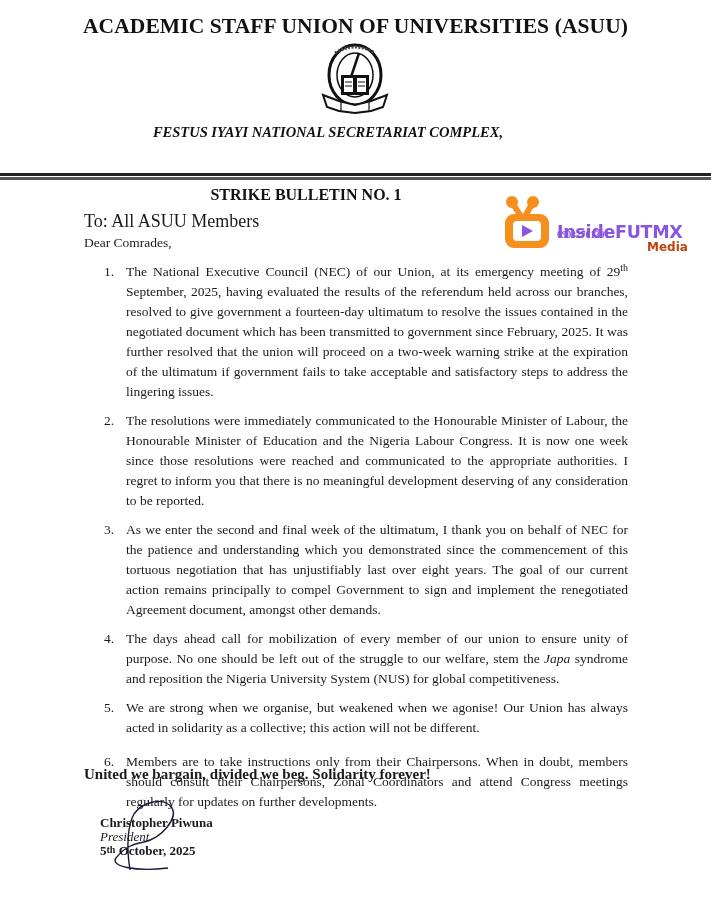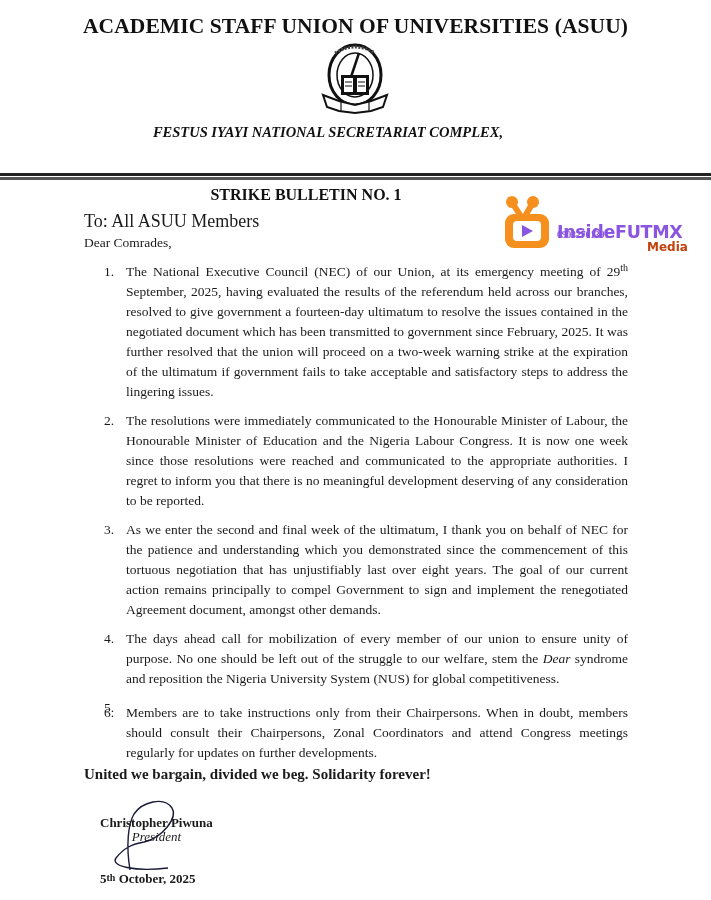--- a/index.html
+++ b/index.html
@@ -44,22 +44,22 @@
   .items { position:absolute; top:262px; left:104px; width:524px; }
   .item { position:relative; padding-left:22px; font-size:13.5px; line-height:20px; text-align:justify; }
   .item .num { position:absolute; left:0; top:0; }
   .item + .item { margin-top:9px; }
   sup { font-size:10px; vertical-align:top; line-height:1; position:relative; top:1px; }
 
   .motto { position:absolute; top:766px; left:84px; font-weight:bold; font-size:15px; }
 
   .sig-block { position:absolute; left:100px; top:816px; font-size:13px; line-height:14px; }
   .sig-name { font-weight:bold; }
-  .sig-role { font-style:italic;text-align:center; }
-  .sig-date { font-weight:bold;margin-top:28px; }
+  .sig-role { font-style:italic; }
+  .sig-date { font-weight:bold; }
   .signature { position:absolute; left:104px; top:796px; width:100px; height:78px; }
 </style>
 </head>
 <body>
 
 <div class="org-title">ACADEMIC STAFF UNION OF UNIVERSITIES (ASUU)</div>
 
 <svg class="logo" viewBox="0 0 100 76">
   <ellipse cx="50" cy="34" rx="26" ry="30" fill="none" stroke="#111" stroke-width="3"></ellipse>
   <ellipse cx="50" cy="34" rx="18" ry="22" fill="none" stroke="#111" stroke-width="1.5"></ellipse>
@@ -114,24 +114,25 @@
   <div class="item">
     <span class="num">2.</span>
     <span>The resolutions were immediately communicated to the Honourable Minister of Labour, the Honourable Minister of Education and the Nigeria Labour Congress. It is now one week since those resolutions were reached and communicated to the appropriate authorities. I regret to inform you that there is no meaningful development deserving of any consideration to be reported.</span>
   </div>
   <div class="item">
     <span class="num">3.</span>
     <span>As we enter the second and final week of the ultimatum, I thank you on behalf of NEC for the patience and understanding which you demonstrated since the commencement of this tortuous negotiation that has unjustifiably last over eight years. The goal of our current action remains principally to compel Government to sign and implement the renegotiated Agreement document, amongst other demands.</span>
   </div>
   <div class="item">
     <span class="num">4.</span>
-    <span>The days ahead call for mobilization of every member of our union to ensure unity of purpose. No one should be left out of the struggle to our welfare, stem the </span><i>Dear</i><span> syndrome and reposition the Nigeria University System (NUS) for global competitiveness.</span>
+    <span>The days ahead call for mobilization of every member of our union to ensure unity of purpose. No one should be left out of the struggle to our welfare, stem the </span><i>Japa</i><span> syndrome and reposition the Nigeria University System (NUS) for global competitiveness.</span>
   </div>
   <div class="item">
     <span class="num">5.</span>
+    <span>We are strong when we organise, but weakened when we agonise! Our Union has always acted in solidarity as a collective; this action will not be different.</span>
   </div>
   <div class="item" style="margin-top:14px;">
     <span class="num">6.</span>
     <span>Members are to take instructions only from their Chairpersons. When in doubt, members should consult their Chairpersons, Zonal Coordinators and attend Congress meetings regularly for updates on further developments.</span>
   </div>
 </div>
 
 <div class="motto">United we bargain, divided we beg. Solidarity forever!</div>
 
 <svg class="signature" viewBox="0 0 100 78">

